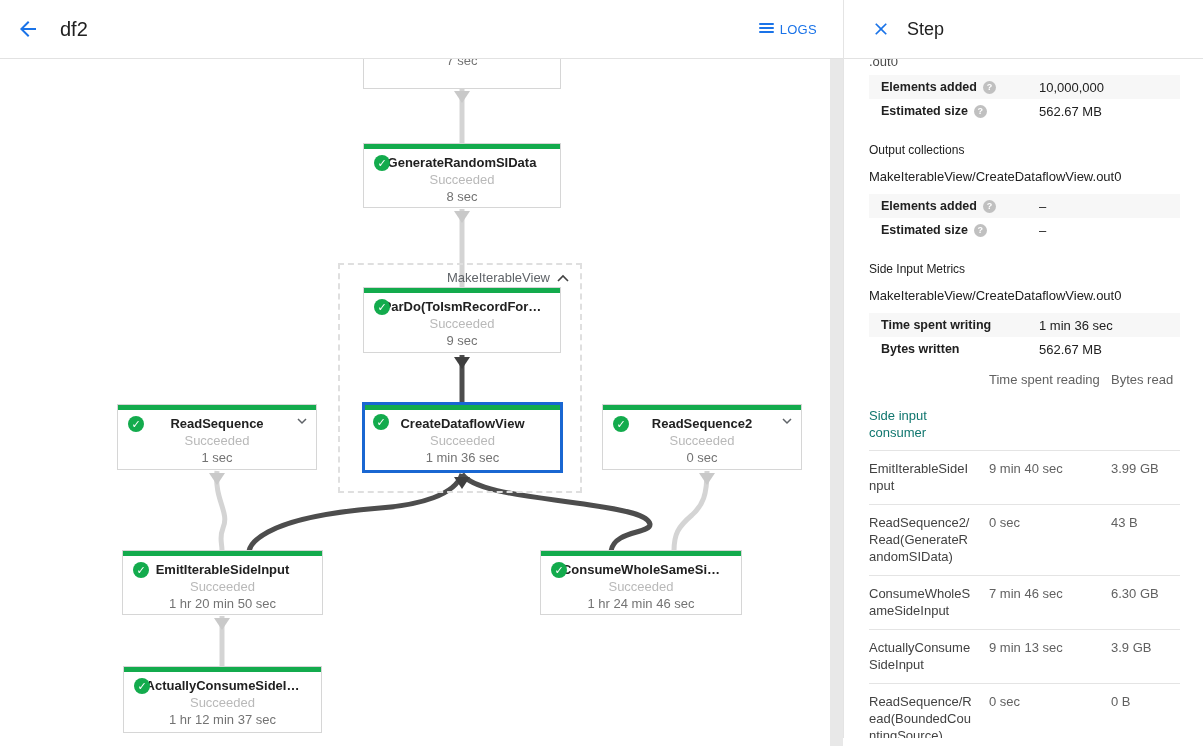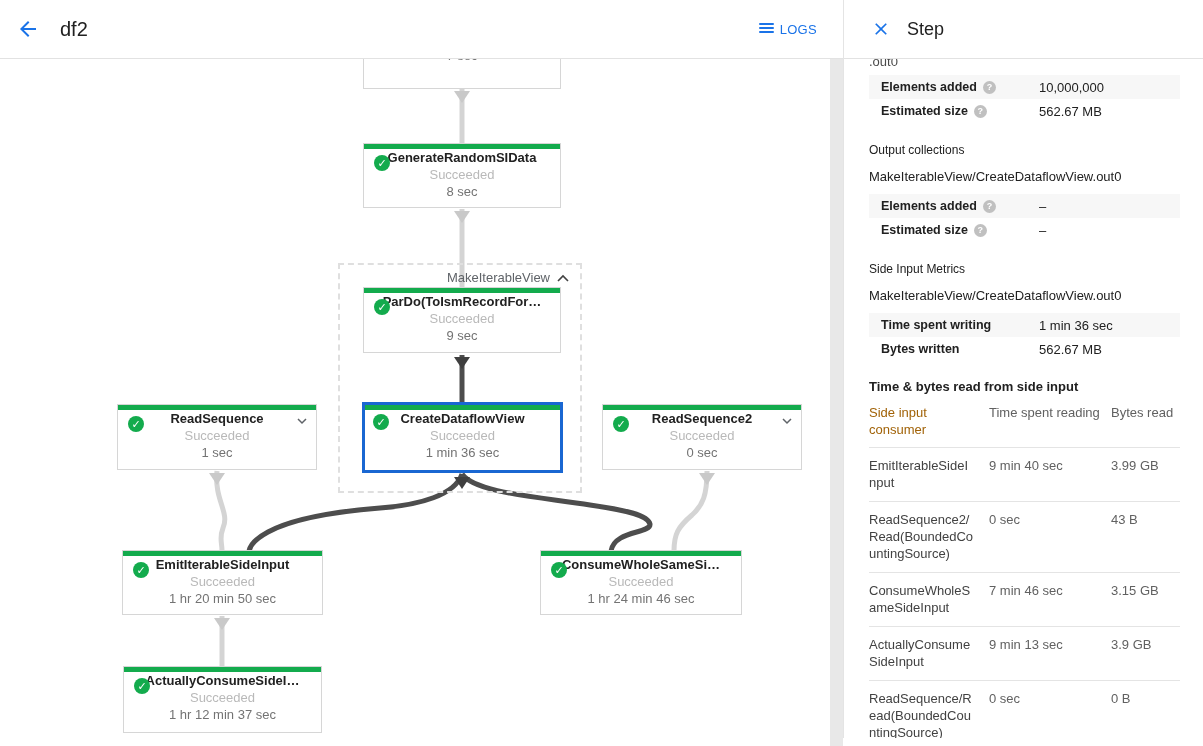--- a/index.html
+++ b/index.html
@@ -40,21 +40,21 @@
     position:absolute; top:5px; right:30px; font-size:13px; color:#5f6368; white-space:nowrap;
   }
   .group-chevron { position:absolute; top:8px; right:10px; width:14px; height:10px; cursor:pointer; }
 
   .node {
     position:absolute; background:#fff; border:1px solid #d6d6d6;
     text-align:center; font-size:13px; z-index:3;
   }
   .node.selected { border:3px solid #1967d2; }
   .nbar { height:5px; background:#13ab4d; }
-  .ntitle { line-height:17px; font-weight:bold; color:#212121; white-space:nowrap; overflow:hidden; }
+  .ntitle { margin-top:5px; line-height:17px; font-weight:bold; color:#212121; white-space:nowrap; overflow:hidden; }
   .nstatus { line-height:17px; color:#b9b9b9; }
   .ntime  { line-height:17px; color:#737373; }
   .check {
     position:absolute; left:10px; top:11px; width:16px; height:16px; border-radius:50%;
     background:#13ab4d; color:#fff; font-size:11px; line-height:16px; text-align:center;
   }
   .node.selected .check { left:8px; top:9px; }
   .nchev { position:absolute; right:8px; top:12px; width:12px; height:8px; cursor:pointer; }
 
   
@@ -84,21 +84,21 @@
   .section-heading { margin:20px 0 12px 25px; font-size:12px; color:#212121; }
   .collection-name { margin:0 23px 10px 25px; font-size:13px; color:#212121; }
 
   .table-heading { margin:18px 0 0 25px; font-size:13px; font-weight:bold; color:#212121; }
 
   .si-table { margin:0 23px 0 25px; font-size:13px; }
   .t-row { display:grid; grid-template-columns:120px 122px 70px; padding:9px 0 10px 0; border-top:1px solid #e4e4e4; }
   .t-row.t-head { border-top:none; color:#757575; padding-top:10px; padding-bottom:9px; }
   .t-row:last-child { border-bottom:1px solid #e4e4e4; }
   .t-c1 { color:#424242; word-break:break-all; padding-right:14px; line-height:17px; }
-  .t-head .t-c1 { color:#a16207; word-break:normal; width:80px; }
+  .t-head .t-c1 { color:#0f766e; word-break:normal; width:80px;margin-top:36px; }
   .t-c2 { color:#616161; line-height:17px; }
   .t-c3 { color:#616161; line-height:17px; }
 </style>
 </head>
 <body>
 
 <div class="graph">
 
   <svg class="edges" width="830" height="746" viewBox="0 0 830 746">
 
@@ -289,42 +289,41 @@
       <span class="metric-value">1 min 36 sec</span>
     </div>
     <div class="metric-row">
       <span class="metric-label">
         <span>Bytes written</span>
       </span>
       <span class="metric-value">562.67 MB</span>
     </div>
   </div>
 
-  <div class="table-heading">Time &amp; bytes read from side input</div>
 
   <div class="si-table">
     <div class="t-row t-head">
       <span class="t-c1">Side input consumer</span>
       <span class="t-c2">Time spent reading</span>
       <span class="t-c3">Bytes read</span>
     </div>
     <div class="t-row">
       <span class="t-c1">EmitIterableSideInput</span>
       <span class="t-c2">9 min 40 sec</span>
       <span class="t-c3">3.99 GB</span>
     </div>
     <div class="t-row">
-      <span class="t-c1">ReadSequence2/Read(BoundedCountingSource)</span>
+      <span class="t-c1">ReadSequence2/Read(GenerateRandomSIData)</span>
       <span class="t-c2">0 sec</span>
       <span class="t-c3">43 B</span>
     </div>
     <div class="t-row">
       <span class="t-c1">ConsumeWholeSameSideInput</span>
       <span class="t-c2">7 min 46 sec</span>
-      <span class="t-c3">3.15 GB</span>
+      <span class="t-c3">6.30 GB</span>
     </div>
     <div class="t-row">
       <span class="t-c1">ActuallyConsumeSideInput</span>
       <span class="t-c2">9 min 13 sec</span>
       <span class="t-c3">3.9 GB</span>
     </div>
     <div class="t-row">
       <span class="t-c1">ReadSequence/Read(BoundedCountingSource)</span>
       <span class="t-c2">0 sec</span>
       <span class="t-c3">0 B</span>

